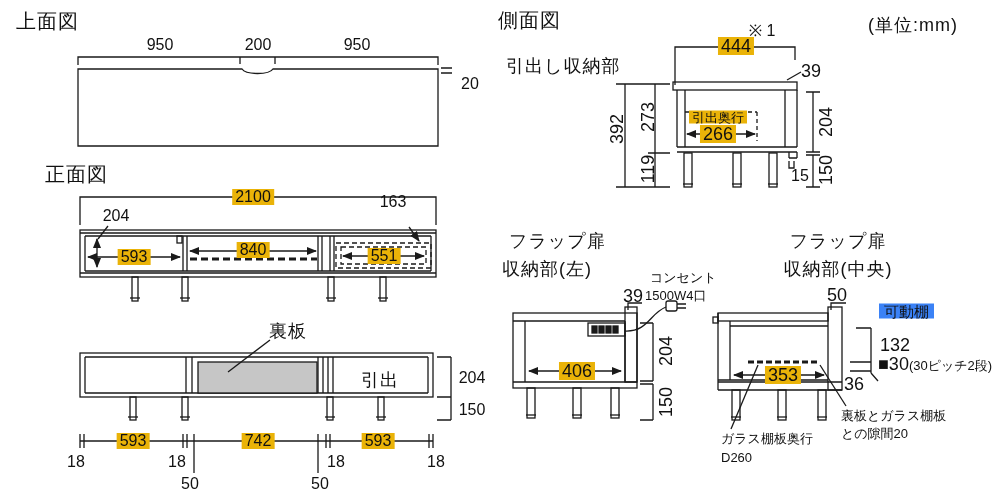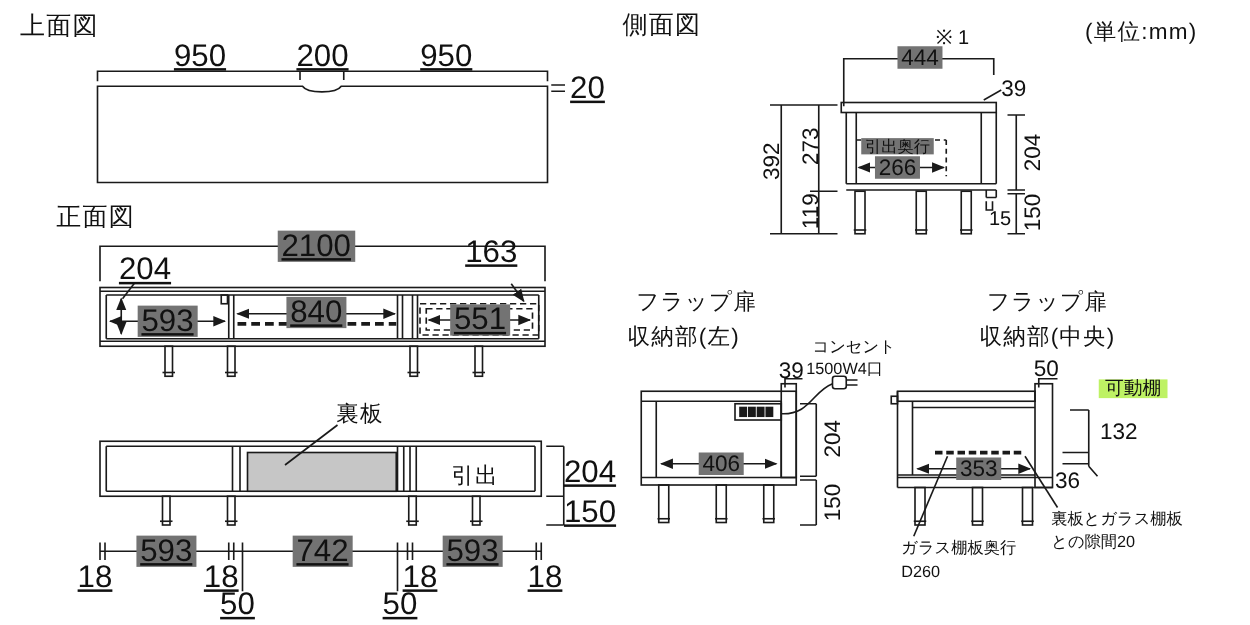--- a/index.html
+++ b/index.html
@@ -4,28 +4,28 @@
 <style>
   html,body { margin:0; padding:0; background:#fff; }
   .canvas {
     position:relative; width:1000px; height:500px; background:#ffffff;
     font-family:"Liberation Sans", sans-serif; color:#111; overflow:hidden;
   }
   .canvas svg { position:absolute; left:0; top:0; }
   .lbl { position:absolute; transform:translate(-50%,-50%); white-space:nowrap; color:#111; line-height:1; }
   .ll  { transform:translate(0,-50%); }
   .rot { transform:translate(-50%,-50%) rotate(-90deg); }
-  .mask { background:#737373; padding:0 3px; }
+  .mask { background:#eab308; padding:0 3px; }
   .title { font-size:20px; letter-spacing:1px; }
   .jp   { font-size:18px; letter-spacing:1px; }
   .jp-s { font-size:13px; }
-  .dim  { font-size:25px;text-decoration:underline; }
+  .dim  { font-size:16px; }
   .dim-m{ font-size:18px; }
   .dim-s{ font-size:16px; }
-  .tag  { background:#bef264; padding:0 5px; font-size:15px; }
+  .tag  { background:#3b82f6; padding:0 5px; font-size:15px; }
 </style>
 </head>
 <body>
 
 <div class="canvas">
 
 <svg width="1000" height="500" viewBox="0 0 1000 500">
   <defs>
     <marker id="ar" viewBox="0 0 10 10" refX="9" refY="5" markerWidth="8" markerHeight="8" orient="auto-start-reverse">
       <path d="M0,1 L10,5 L0,9 Z" fill="#1a1a1a" stroke="none"></path>
@@ -150,21 +150,21 @@
       <rect x="818" y="390" width="8" height="30"></rect>
           <path d="M817,417 H827"></path>
     </g>
   </g>
 </svg>
 
   <span class="lbl ll title" style="left:16px;top:21px">上面図</span>
   <span class="lbl dim" style="left:160px;top:45px">950</span>
   <span class="lbl dim" style="left:258px;top:45px">200</span>
   <span class="lbl dim" style="left:357px;top:45px">950</span>
-  <span class="lbl dim" style="left:470px;top:71px">20</span>
+  <span class="lbl dim" style="left:470px;top:84px">20</span>
 
   <span class="lbl ll title" style="left:45px;top:174px">正面図</span>
   <span class="lbl dim mask" style="left:253px;top:197px">2100</span>
   <span class="lbl dim" style="left:116px;top:216px">204</span>
   <span class="lbl dim" style="left:393px;top:202px">163</span>
   <span class="lbl dim mask" style="left:134px;top:257px">593</span>
   <span class="lbl dim mask" style="left:253px;top:250px">840</span>
   <span class="lbl dim mask" style="left:384px;top:256px">551</span>
 
   <span class="lbl jp" style="left:288px;top:331px">裏板</span>
@@ -176,20 +176,21 @@
   <span class="lbl dim mask" style="left:378px;top:441px">593</span>
   <span class="lbl dim" style="left:76px;top:462px">18</span>
   <span class="lbl dim" style="left:177px;top:462px">18</span>
   <span class="lbl dim" style="left:336px;top:462px">18</span>
   <span class="lbl dim" style="left:436px;top:462px">18</span>
   <span class="lbl dim" style="left:190px;top:484px">50</span>
   <span class="lbl dim" style="left:320px;top:484px">50</span>
 
   <span class="lbl ll title" style="left:498px;top:20px">側面図</span>
   <span class="lbl ll jp" style="left:868px;top:25px">(単位:mm)</span>
+  <span class="lbl ll jp" style="left:506px;top:66px">引出し収納部</span>
   <span class="lbl dim-s" style="left:762px;top:31px">※ 1</span>
   <span class="lbl dim-m mask" style="left:736px;top:46px">444</span>
   <span class="lbl dim-m" style="left:811px;top:71px">39</span>
   <span class="lbl rot dim-m" style="left:617px;top:129px">392</span>
   <span class="lbl rot dim-m" style="left:648px;top:117px">273</span>
   <span class="lbl rot dim-m" style="left:648px;top:169px">119</span>
   <span class="lbl jp-s mask" style="left:718px;top:117px">引出奥行</span>
   <span class="lbl dim-m mask" style="left:718px;top:134px">266</span>
   <span class="lbl rot dim-m" style="left:826px;top:122px">204</span>
   <span class="lbl rot dim-m" style="left:826px;top:170px">150</span>
@@ -202,20 +203,21 @@
   <span class="lbl dim-m" style="left:633px;top:296px">39</span>
   <span class="lbl dim-m mask" style="left:577px;top:371px">406</span>
   <span class="lbl rot dim-m" style="left:666px;top:351px">204</span>
   <span class="lbl rot dim-m" style="left:666px;top:402px">150</span>
 
   <span class="lbl jp" style="left:838px;top:241px">フラップ扉</span>
   <span class="lbl jp" style="left:838px;top:269px">収納部(中央)</span>
   <span class="lbl dim-m" style="left:837px;top:295px">50</span>
   <span class="lbl ll tag" style="left:879px;top:311px">可動棚</span>
   <span class="lbl ll dim-m" style="left:880px;top:345px">132</span>
+  <span class="lbl ll" style="left:878px;top:364px"><span class="dim-m">■30</span><span style="font-size:13px">(30ピッチ2段)</span></span>
   <span class="lbl ll dim-m" style="left:844px;top:384px">36</span>
   <span class="lbl dim-m mask" style="left:783px;top:375px">353</span>
   <span class="lbl ll jp-s" style="left:841px;top:415px">裏板とガラス棚板</span>
   <span class="lbl ll jp-s" style="left:841px;top:433px">との隙間20</span>
   <span class="lbl ll jp-s" style="left:721px;top:438px">ガラス棚板奥行</span>
   <span class="lbl ll jp-s" style="left:721px;top:457px">D260</span>
 
 </div>
 
 </body></html>

